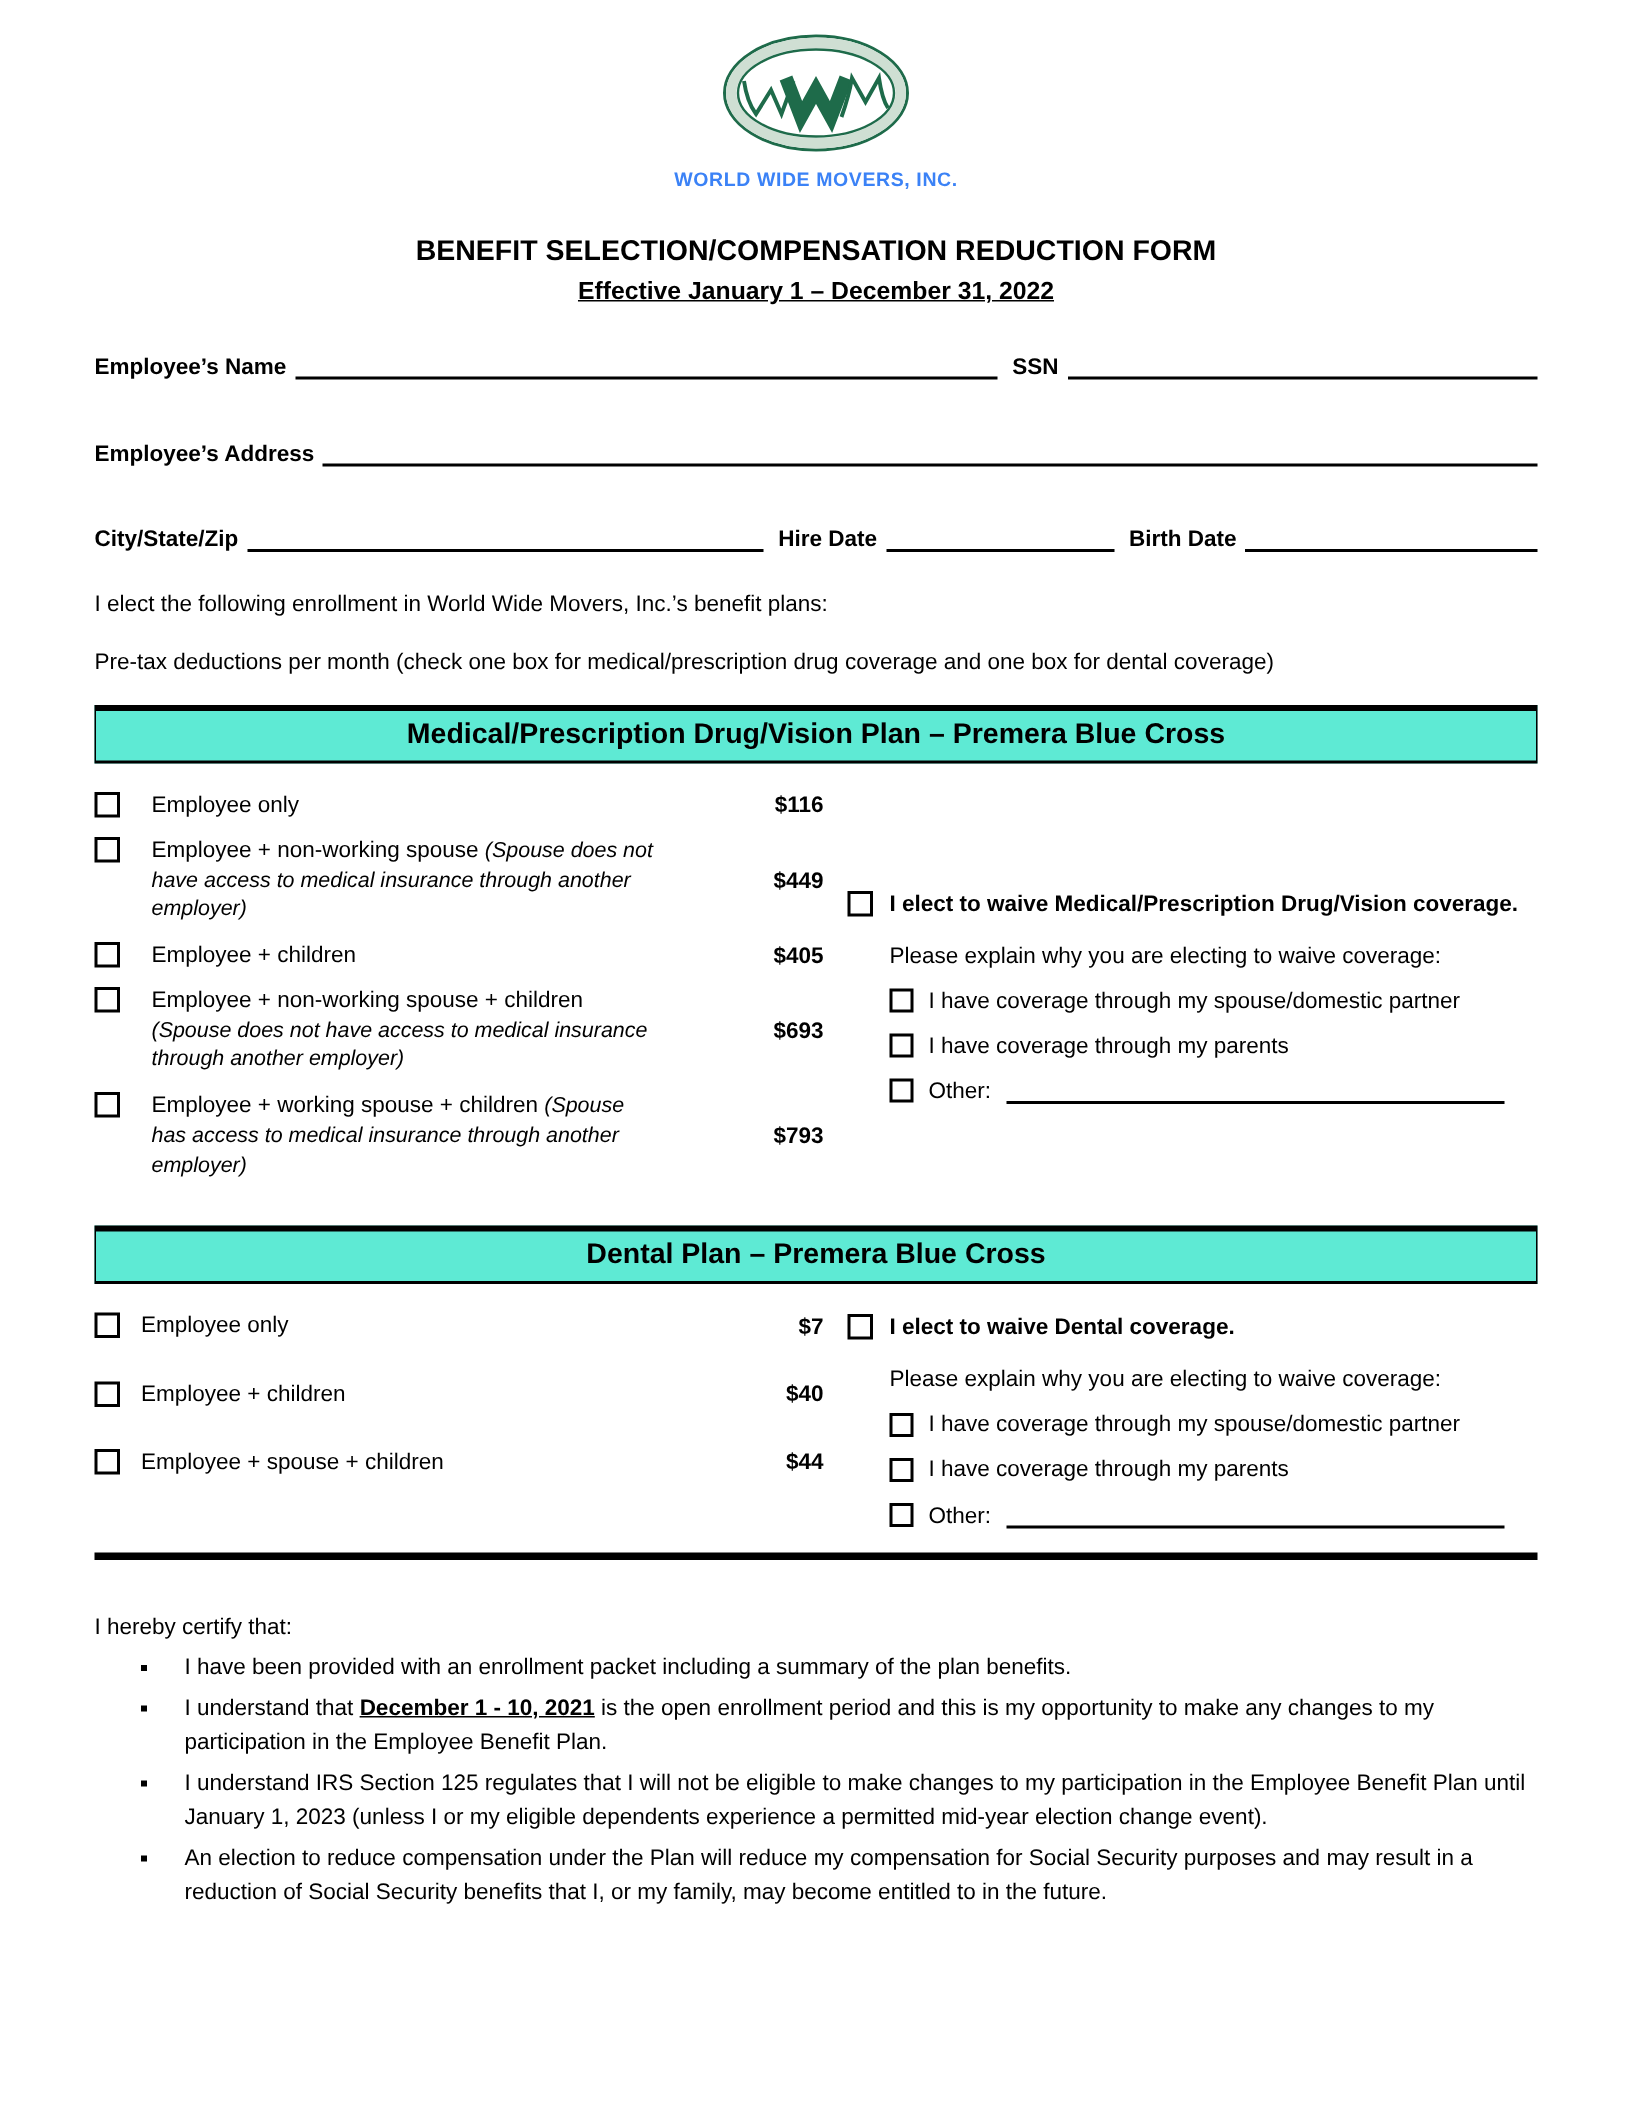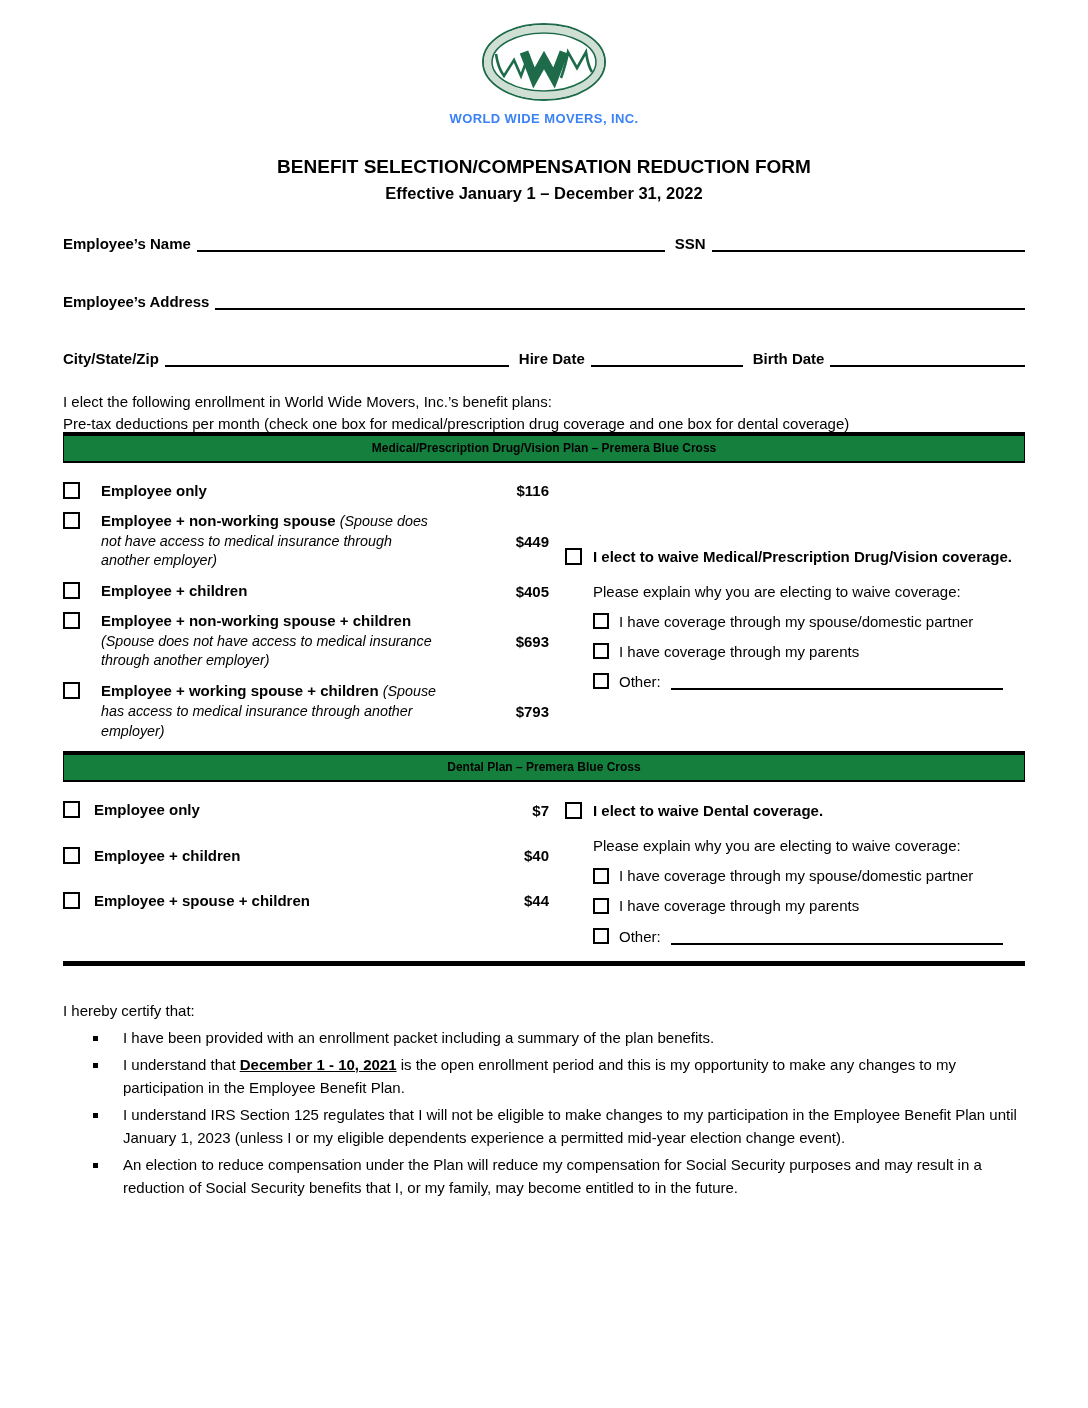--- a/index.html
+++ b/index.html
@@ -11,53 +11,53 @@
   }
   .page { width: 1088px; min-height: 1408px; padding: 22px 63px 30px 63px; background: #fff; }
 
   
   .logo-wrap { text-align: center; }
   .logo-svg { display: inline-block; }
   .company-name { font-weight: bold; font-size: 13px; color: #3b82f6; letter-spacing: .4px; margin-top: 2px; }
 
   
   .doc-title { text-align: center; font-weight: bold; font-size: 19px; margin-top: 30px; }
-  .doc-subtitle { text-align: center; font-weight: bold; font-size: 16.5px; margin-top: 6px; }
+  .doc-subtitle { text-align: center; font-weight: bold; font-size: 16.5px; margin-top: 6px; text-decoration: underline; }
 
   
   .field-row { display: flex; align-items: flex-end; margin-top: 40px; }
   .field-row.first { margin-top: 32px; }
   .flabel { font-weight: bold; white-space: nowrap; padding-right: 6px; }
   .uline { border-bottom: 2px solid #000; height: 1.15em; display: inline-block; }
   .grow { flex: 1; }
   .w468 { width: 468px; } .w340 { width: 344px; } .w152 { width: 152px; }
   .ml10 { margin-left: 10px; }
 
   
   .intro-bold { font-weight: normal; margin-top: 26px; }
-  .intro-sub { margin-top: 5px; }
+  .intro-sub { margin-top: 22px; }
 
   
   .section-bar {
-    background: #15803d;
+    margin-top: 20px; background: #5eead4;
     border-top: 4px solid #000; border-bottom: 2px solid #000;
     border-left: 1.5px solid #000; border-right: 1.5px solid #000;
-    text-align: center; font-weight: bold; font-size: 12px;
+    text-align: center; font-weight: bold; font-size: 19px;
     padding: 5px 0 6px 0;
   }
 
   
   .plan-body { display: flex; margin-top: 18px; }
   .plan-left { width: 500px; flex: none; }
   .plan-right { flex: 1; padding-left: 2px; }
 
   .opt-row { display: flex; align-items: center; margin-bottom: 10px; }
   .opt-row .cb { align-self: flex-start; margin-top: 1px; }
   .opt-text { width: 340px; margin-left: 21px; }
-  .opt-label { font-weight: bold; line-height: 1.35; }
+  .opt-label { font-weight: normal; line-height: 1.35; }
   .opt-note { font-style: italic; font-size: 14.3px; line-height: 1.38; }
   .opt-price { font-weight: bold; margin-left: auto; padding-right: 14px; align-self: center; }
 
   .dental .opt-row { margin-bottom: 25px; }
   .dental .opt-text { margin-left: 14px; }
 
   .cb {
     width: 17px; height: 17px; flex: none;
     border: 2px solid #000; background: #fff; display: inline-block;
   }

